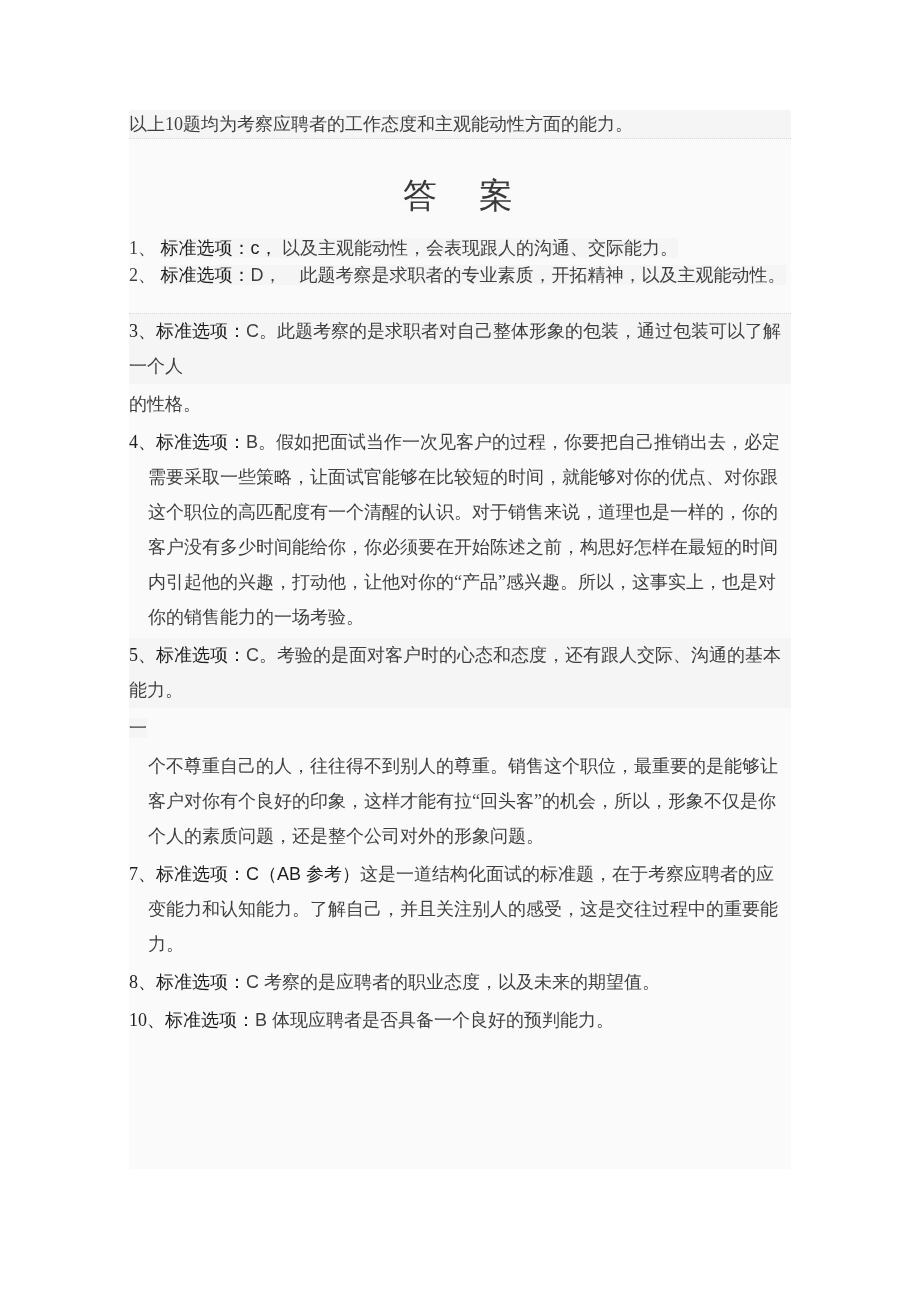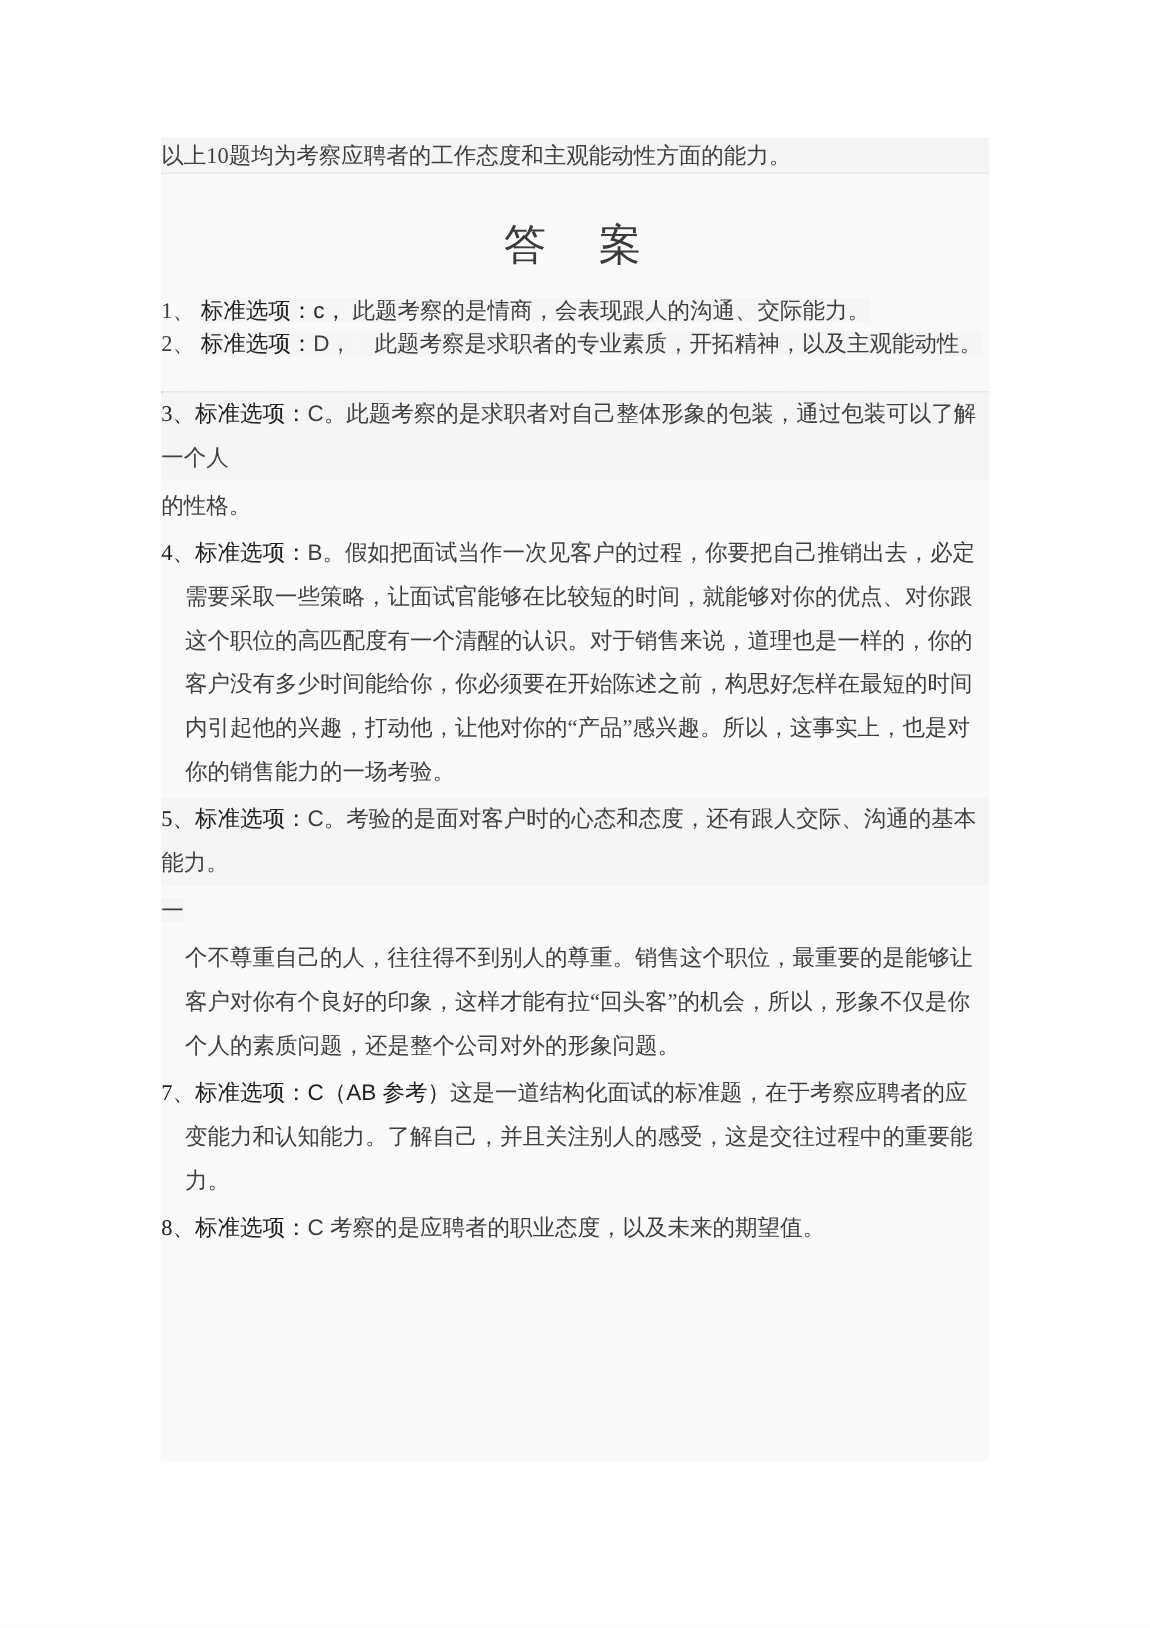--- a/index.html
+++ b/index.html
@@ -60,25 +60,26 @@
   span.sans{font-family:"Liberation Sans","DejaVu Sans",sans-serif;}
 </style>
 </head>
 <body>
 
 <div class="canvas">
   <div class="page">
     <p class="note">以上10题均为考察应聘者的工作态度和主观能动性方面的能力。</p>
     <h1 class="title">答　案</h1>
     <div id="answers">
-        <p class="item tight"><span>1、 </span><span class="b hl">标准选项：</span><span class="b hl sans">c，</span><span class="hl"> 此题考察的是情商，会表现跟人的沟通、交际能力。</span></p>
+        <p class="item tight"><span>1、 </span><span class="b hl">标准选项：</span><span class="b hl sans">c，</span><span class="hl"> 以及主观能动性，会表现跟人的沟通、交际能力。</span></p>
         <p class="item tight"><span>2、 </span><span class="b hl">标准选项：</span><span class="hl sans">D，</span><span class="hl">　此题考察是求职者的专业素质，开拓精神，以及主观能动性。</span></p>
         <p class="item hlblock dotted-top"><span class="b">3、</span><span class="b">标准选项：</span><span class="sans">C。</span><span>此题考察的是求职者对自己整体形象的包装，通过包装可以了解一个人</span></p>
         <p class="item"><span>的性格。</span></p>
         <p class="item hang"><span class="b">4、</span><span class="b">标准选项：</span><span class="sans">B。</span><span>假如把面试当作一次见客户的过程，你要把自己推销出去，必定需要采取一些策略，让面试官能够在比较短的时间，就能够对你的优点、对你跟这个职位的高匹配度有一个清醒的认识。对于销售来说，道理也是一样的，你的客户没有多少时间能给你，你必须要在开始陈述之前，构思好怎样在最短的时间内引起他的兴趣，打动他，让他对你的“产品”感兴趣。所以，这事实上，也是对你的销售能力的一场考验。</span></p>
         <p class="item hlblock"><span class="b">5、</span><span class="b">标准选项：</span><span class="sans">C。</span><span>考验的是面对客户时的心态和态度，还有跟人交际、沟通的基本能力。</span></p>
         <p class="item"><span class="hl">一</span></p>
         <p class="item block-indent"><span>个不尊重自己的人，往往得不到别人的尊重。销售这个职位，最重要的是能够让客户对你有个良好的印象，这样才能有拉“回头客”的机会，所以，形象不仅是你个人的素质问题，还是整个公司对外的形象问题。</span></p>
         <p class="item hang"><span class="b">7、</span><span class="b">标准选项：</span><span class="b sans">C（AB 参考）</span><span>这是一道结构化面试的标准题，在于考察应聘者的应变能力和认知能力。了解自己，并且关注别人的感受，这是交往过程中的重要能力。</span></p>
         <p class="item"><span class="b">8、</span><span class="b">标准选项：</span><span class="sans">C </span><span>考察的是应聘者的职业态度，以及未来的期望值。</span></p>
+        <p class="item"><span class="b">10、</span><span class="b">标准选项：</span><span class="sans">B </span><span>体现应聘者是否具备一个良好的预判能力。</span></p>
       </div>
   </div>
 </div>
 
 </body></html>

